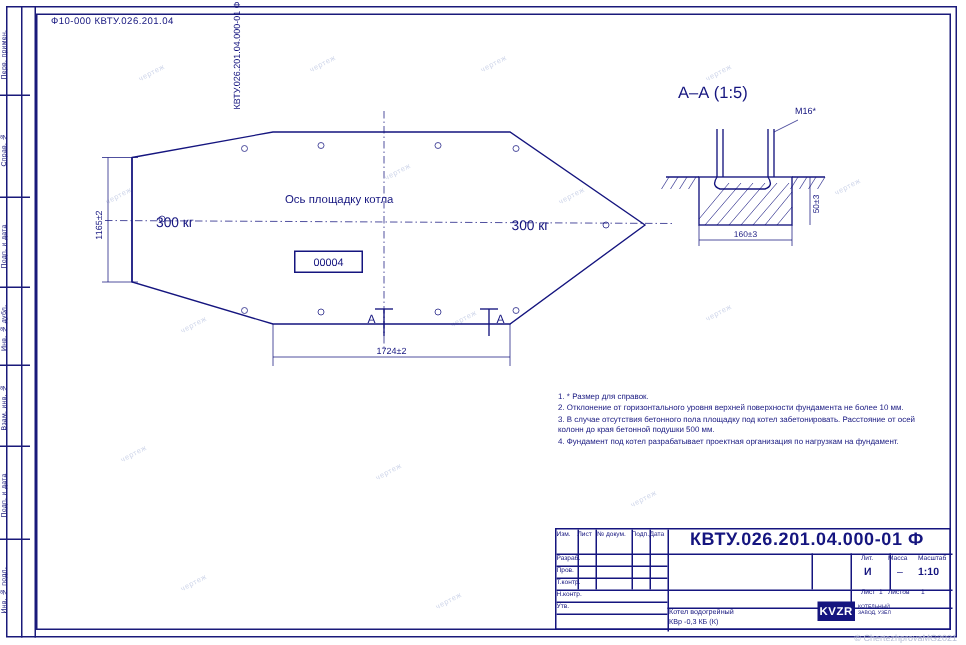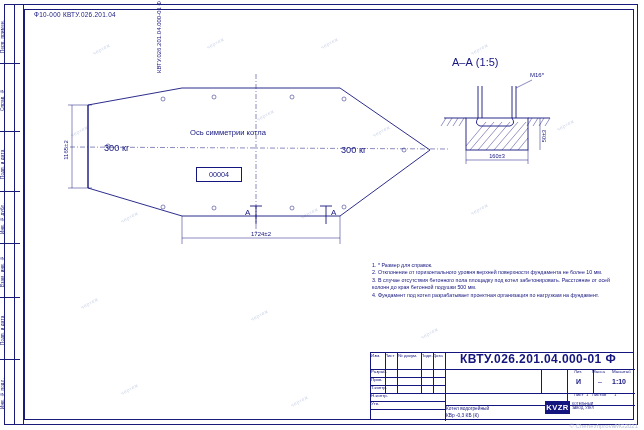--- a/index.html
+++ b/index.html
@@ -169,21 +169,21 @@
     <line class="ln-thin" x1="466" y1="160" x2="528" y2="160"></line>
     <line class="ln-thin" x1="466" y1="150" x2="466" y2="164"></line>
     <line class="ln-thin" x1="528" y1="150" x2="528" y2="164"></line>
     <text class="lbl" x="497" y="158" font-size="5.6" text-anchor="middle">160±3</text>
     <line class="ln-thin" x1="540" y1="118" x2="540" y2="150"></line>
     <text class="lbl" x="546" y="136" font-size="5.6" text-anchor="middle" transform="rotate(-90 546,136)">50±3</text>
 
     <line class="ln-thin" x1="516" y1="88" x2="532" y2="80"></line>
   </svg>
 
-  <div class="txt" style="left:190px;top:128px;font-size:7.6px;">Ось симметрии котла</div>
+  <div class="txt" style="left:190px;top:128px;font-size:7.6px;">Ось площадку котла</div>
   <div class="boxed" style="left:196px;top:167px;width:44px;height:13px;line-height:13px;font-size:7.2px;">00004</div>
   <div class="txt" style="left:104px;top:143px;font-size:9.2px;">300 кг</div>
   <div class="txt" style="left:341px;top:145px;font-size:9.2px;">300 кг</div>
   <div class="txt" style="left:245px;top:208px;font-size:8px;">А</div>
   <div class="txt" style="left:331px;top:208px;font-size:8px;">А</div>
 
   <div class="txt" style="left:452px;top:56px;font-size:11px;">А–А  (1:5)</div>
   <div class="txt" style="left:530px;top:72px;font-size:6px;">М16*</div>
 
   <div class="notes">

